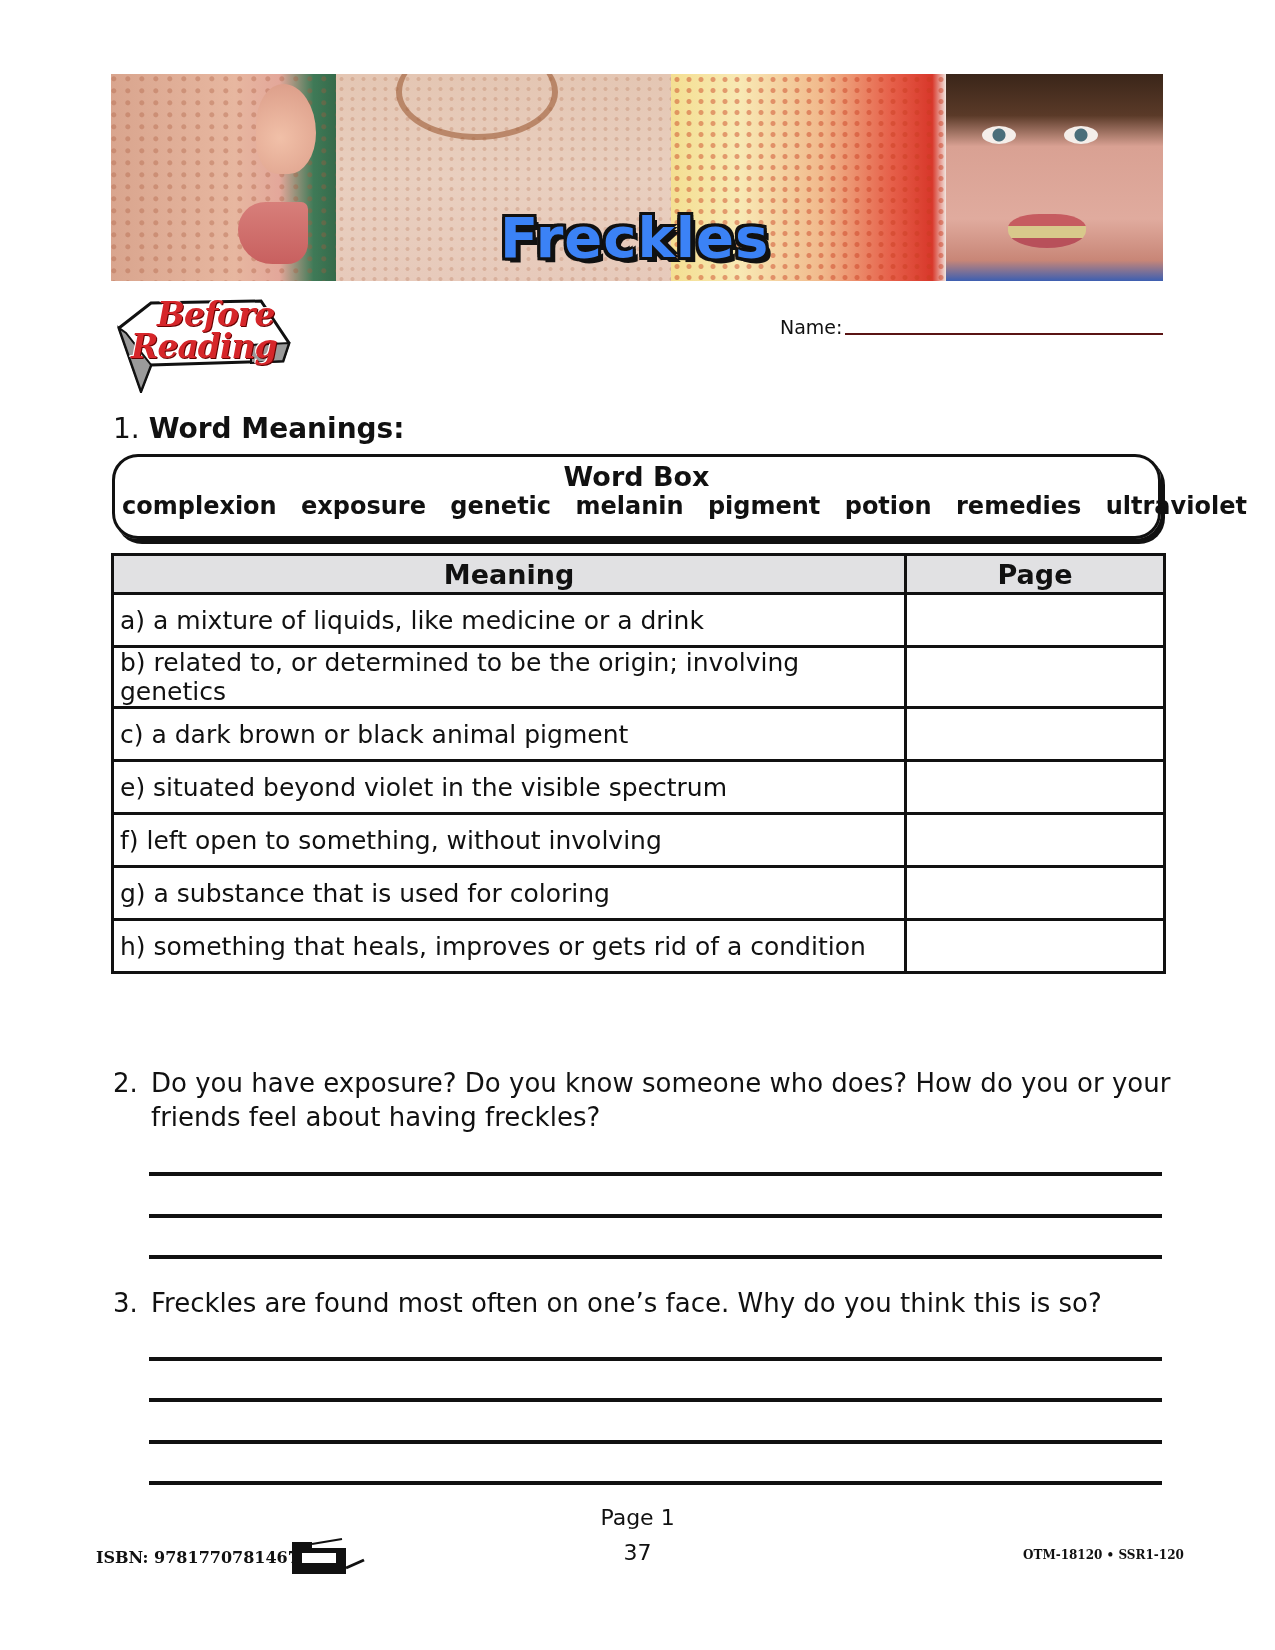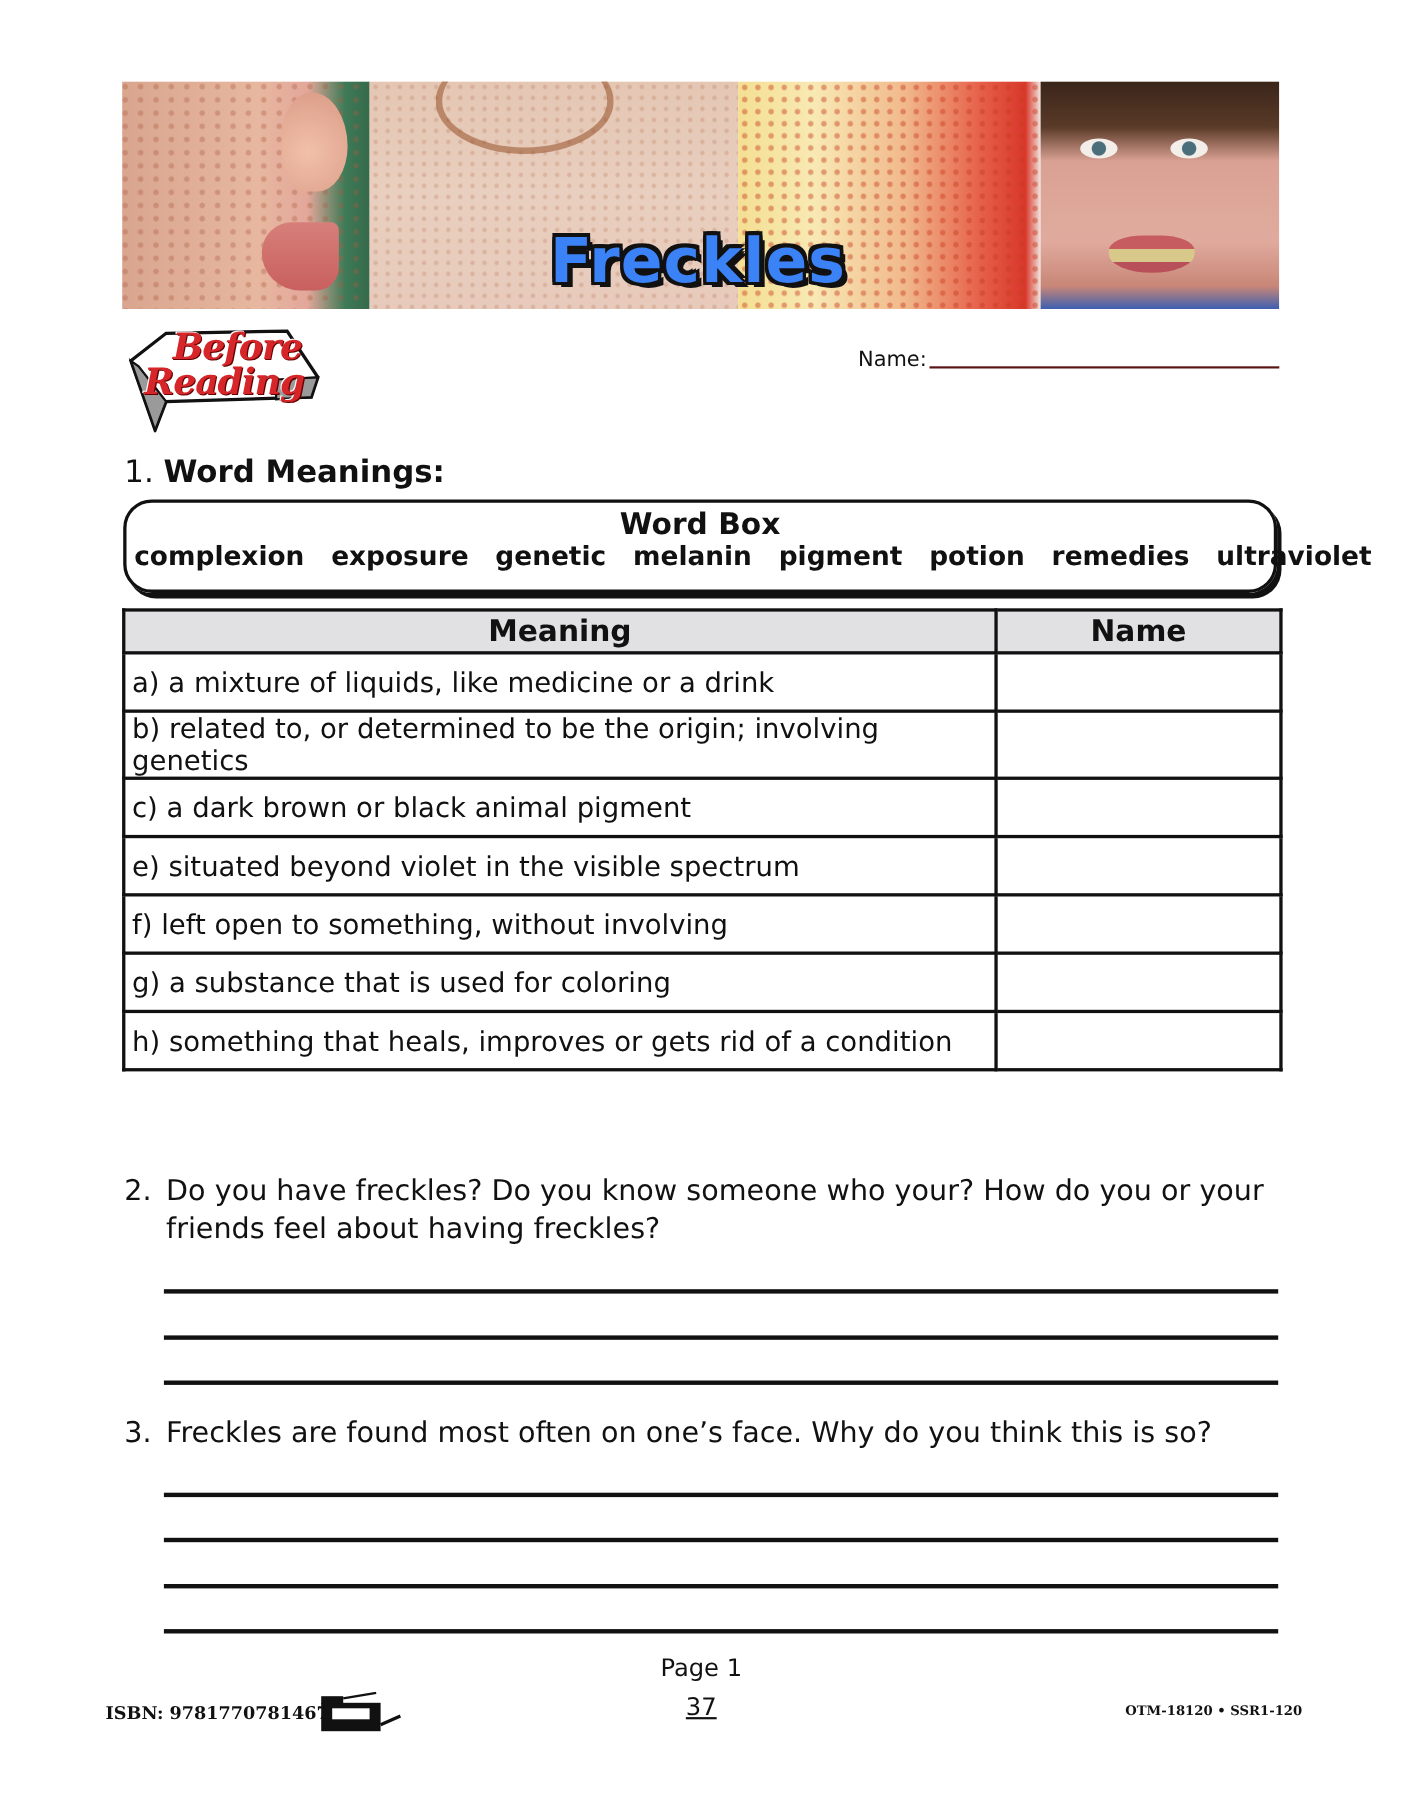--- a/index.html
+++ b/index.html
@@ -65,21 +65,21 @@
   #table td.word { width:256px; padding:0; }
 
   
   .q { left:113px; font-size:26px; line-height:34px; }
   .q .n { display:inline-block; width:38px; }
   .q .indent { padding-left:38px; }
   .ansline { left:149px; width:1013px; height:4px; background:#111; }
 
   
   #pagelabel { left:0; width:1275px; top:1505px; text-align:center; font-size:22px; }
-  #pagenum { left:0; width:1275px; top:1540px; text-align:center; font-size:22px;text-decoration:underline; }
+  #pagenum { left:0; width:1275px; top:1540px; text-align:center; font-size:22px; }
   #isbn { left:96px; top:1548px; font-family:"DejaVu Serif", serif; font-weight:bold; font-size:16px; }
   #copier { left:290px; top:1538px; width:80px; height:36px; }
   #otm { left:1023px; top:1548px; font-family:"DejaVu Serif", serif; font-weight:bold; font-size:12px; }
 </style>
 </head>
 <body>
 
 <div id="banner" class="abs">
   <div id="p1" class="panel">
       <div class="nose"></div>
@@ -126,21 +126,21 @@
     <span>potion</span>
     <span>remedies</span>
     <span>ultraviolet</span>
   </div>
 </div>
 
 <table id="table" class="abs">
   <thead>
     <tr>
       <th>Meaning</th>
-      <th>Name</th>
+      <th>Page</th>
     </tr>
   </thead>
   <tbody>
     <tr>
       <td>a) a mixture of liquids, like medicine or a drink</td>
       <td class="word"></td>
     </tr>
     <tr>
       <td>b) related to, or determined to be the origin; involving genetics</td>
       <td class="word"></td>
@@ -162,21 +162,21 @@
       <td class="word"></td>
     </tr>
     <tr>
       <td>h) something that heals, improves or gets rid of a condition</td>
       <td class="word"></td>
     </tr>
   </tbody>
 </table>
 
 <div class="q abs" style="top:1066px;">
-  <div><span class="n">2.</span><span>Do you have freckles? Do you know someone who your? How do you or your</span></div>
+  <div><span class="n">2.</span><span>Do you have exposure? Do you know someone who does? How do you or your</span></div>
   <div class="indent">friends feel about having freckles?</div>
 </div>
 <div class="ansline abs" style="top:1172px;"></div>
 <div class="ansline abs" style="top:1214px;"></div>
 <div class="ansline abs" style="top:1255px;"></div>
 
 <div class="q abs" style="top:1286px;">
   <div><span class="n">3.</span><span>Freckles are found most often on one’s face. Why do you think this is so?</span></div>
 </div>
 <div class="ansline abs" style="top:1357px;"></div>

